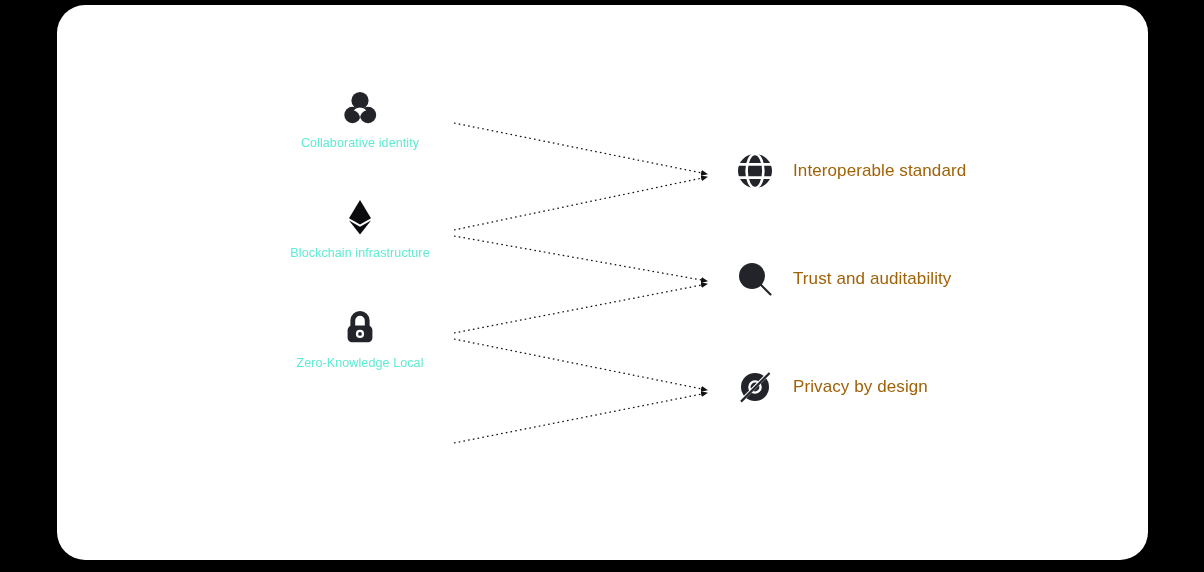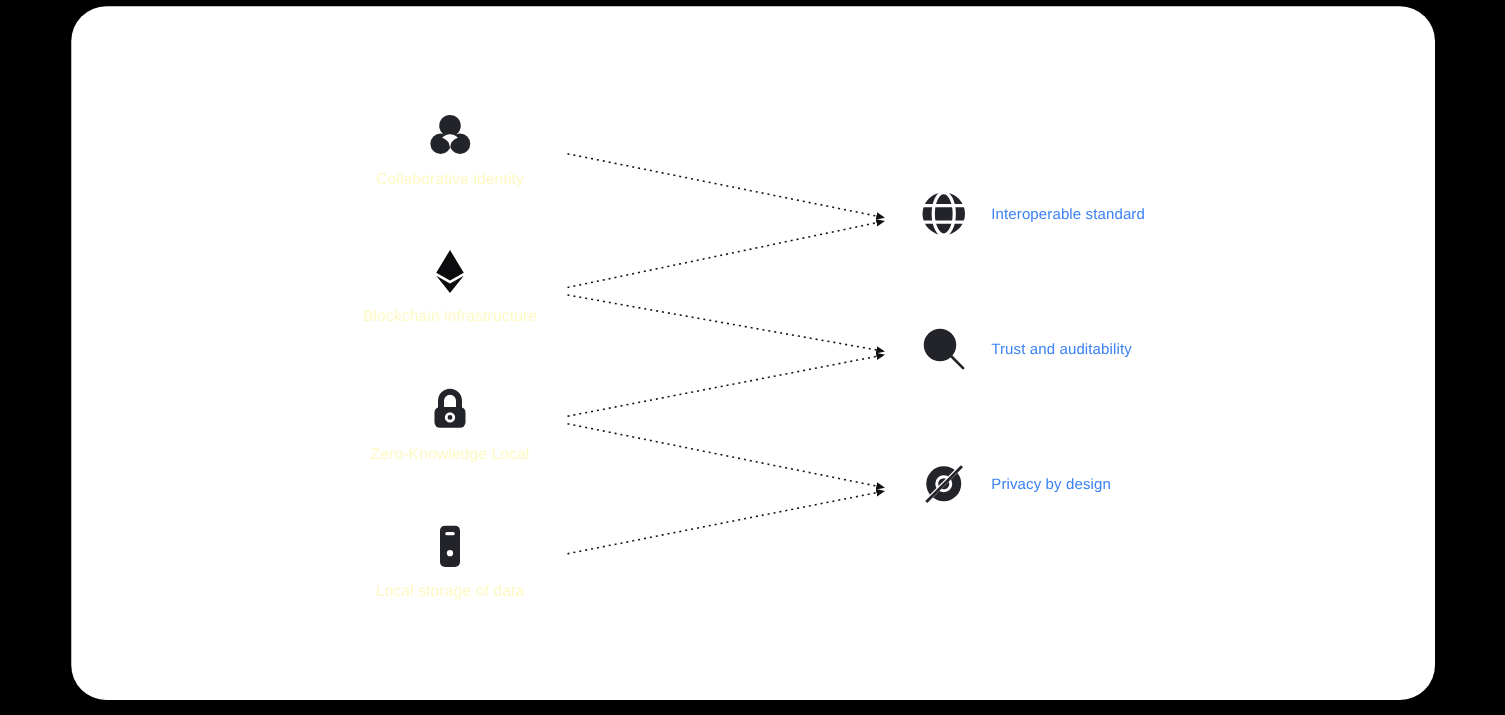--- a/index.html
+++ b/index.html
@@ -43,34 +43,34 @@
     flex-direction: column;
     align-items: center;
   }
   .node-icon {
     display: block;
     line-height: 0;
   }
   .node-label {
     margin-top: 10px;
     font-size: 12.5px;
-    color: #fef9c3;
+    color: #5eead4;
     white-space: nowrap;
     letter-spacing: 0.1px;
   }
   .out-node {
     position: absolute;
     display: flex;
     flex-direction: row;
     align-items: center;
   }
   .out-label {
     margin-left: 19px;
-    font-size: 12px;
-    color: #3b82f6;
+    font-size: 17px;
+    color: #a16207;
     white-space: nowrap;
     letter-spacing: 0.1px;
   }
 </style>
 </head>
 <body>
 
 <div id="stage">
 
   <div id="card"></div>
@@ -126,32 +126,20 @@
           <path d="M19 3 a9.6 9.6 0 0 0 -9.6 9.6 V19 h4.8 v-6.4 a4.8 4.8 0 0 1 9.6 0 V19 h4.8 v-6.4 A9.6 9.6 0 0 0 19 3 z"></path>
           <rect x="6.6" y="17.6" width="24.8" height="16.6" rx="4.4"></rect>
           <circle cx="19" cy="25.9" r="4.1" fill="#ffffff"></circle>
           <circle cx="19" cy="25.9" r="1.9" fill="#22242a"></circle>
         </g>
       </svg>
     </span>
     <span class="node-label">Zero-Knowledge Local</span>
   </div>
 
-  <div class="node" style="left:260px; top:418px; width:200px;">
-    <span class="node-icon">
-      <svg width="38" height="38" viewBox="0 0 38 38" xmlns="http://www.w3.org/2000/svg">
-        <g fill="#22242a">
-          <rect x="11" y="2.5" width="16" height="33" rx="4"></rect>
-          <rect x="15.2" y="7.6" width="7.6" height="2.6" rx="1.3" fill="#ffffff"></rect>
-          <circle cx="19" cy="24.5" r="2.5" fill="#ffffff"></circle>
-        </g>
-      </svg>
-    </span>
-    <span class="node-label">Local storage of data</span>
-  </div>
 
   <div class="out-node" style="left:736px; top:152px;">
     <span class="node-icon">
       <svg width="38" height="38" viewBox="0 0 38 38" xmlns="http://www.w3.org/2000/svg">
         <g fill="#22242a">
           <circle cx="19" cy="19" r="17"></circle>
         </g>
         <g stroke="#ffffff" stroke-width="2.6" fill="none">
           <ellipse cx="19" cy="19" rx="8.4" ry="17"></ellipse>
           <line x1="2" y1="12.4" x2="36" y2="12.4"></line>

